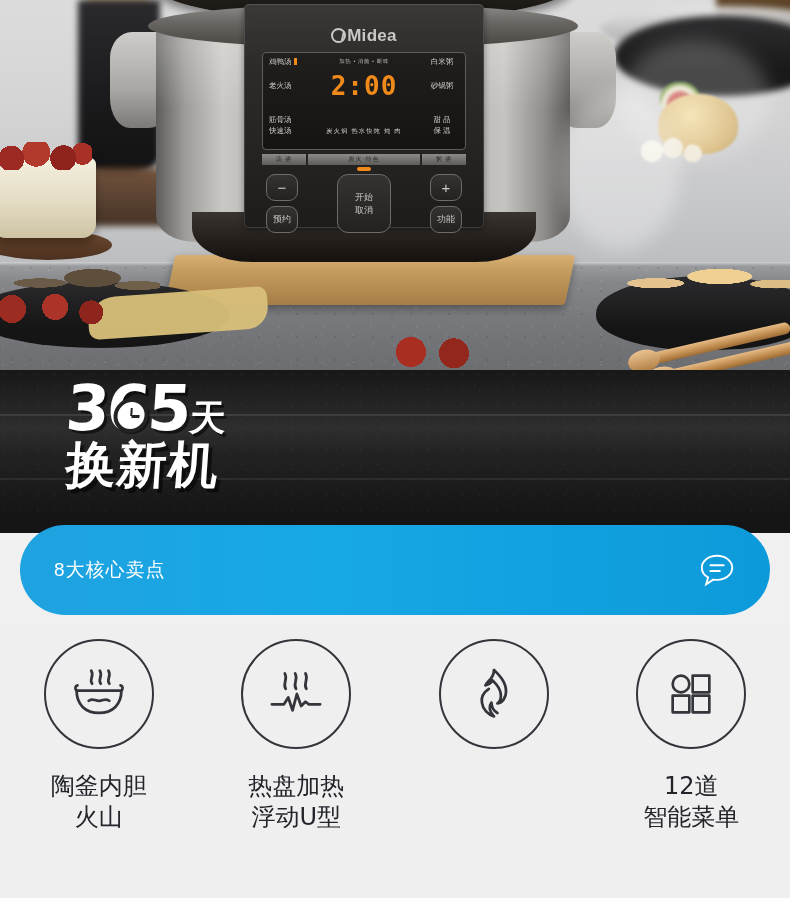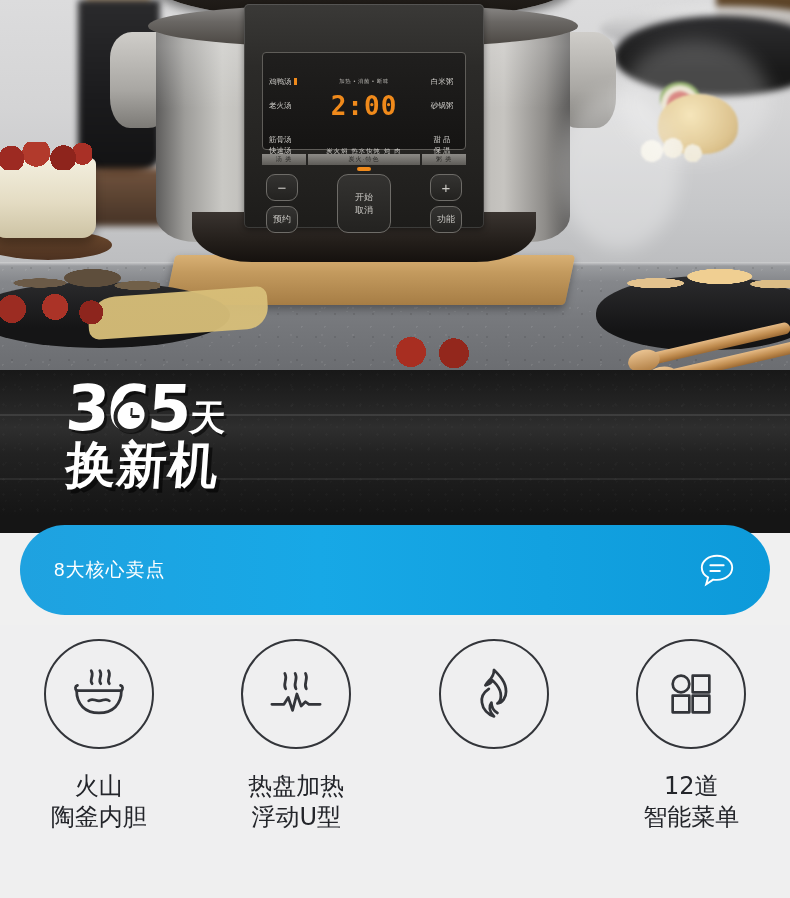--- a/index.html
+++ b/index.html
@@ -77,21 +77,21 @@
   .brand { position:absolute; left:0; width:100%; top:22px; text-align:center;
      color:#c9c8c6; font-size:17px; font-weight:700; letter-spacing:.3px; }
   .brand .mark { display:inline-block; width:15px; height:15px; border:2px solid #c9c8c6;
      border-radius:50%; position:relative; vertical-align:-2px; margin-right:1px; }
   .brand .mark:after { content:""; position:absolute; left:4px; top:1px; width:5px; height:9px;
      border-right:2px solid #c9c8c6; transform:skewX(-12deg); }
 
   .lcd { position:absolute; left:18px; top:48px; width:204px; height:98px;
      background:linear-gradient(180deg,#201f1e 0%,#151413 100%);
      border:1px solid #5f5d59; border-radius:4px; padding:5px 6px; }
-  .lcd-row { display:flex; align-items:center; justify-content:space-between;margin-top:20px; }
+  .lcd-row { display:flex; align-items:center; justify-content:space-between; }
   .lcd-col { width:34px; color:#cfcdc9; font-size:7.5px; line-height:1.05; }
   .lcd-col.r { text-align:center; }
   .lcd-mid { flex:1; text-align:center; }
   .lcd-top { font-size:5.4px; color:#aeaca8; letter-spacing:.6px; }
   .amber-dot { display:inline-block; width:3px; height:7px; background:#f08a1b; vertical-align:-1px; margin-left:2px; }
   .bars { display:flex; align-items:flex-end; justify-content:center; gap:1px; height:20px; margin-top:2px; }
   .bars i { display:block; width:3px; background:#b9b7b3; }
   .time { color:#f08a1b; font-size:26px; font-weight:700; letter-spacing:1px;
      font-family:"DejaVu Sans Mono","Liberation Mono",monospace; line-height:1; }
   .lcd-bot { font-size:6.2px; color:#cfcdc9; letter-spacing:1.2px; }
@@ -223,20 +223,23 @@
       <div class="handle-l"></div>
       <div class="handle-r"></div>
       <div class="body">
         <div class="body-sheen"></div>
       </div>
       <div class="base-dark"></div>
       <div class="lid"></div>
       <div class="lid-ring"></div>
 
       <div class="panel">
+        <div class="brand">
+          <span class="mark"></span><span>Midea</span>
+        </div>
 
         <div class="lcd">
           <div class="lcd-row">
             <div class="lcd-col"><span>鸡鸭汤</span><span class="amber-dot"></span></div>
             <div class="lcd-mid lcd-top">
               <span>加热</span> •
               <span>消菌</span> •
               <span>断味</span>
             </div>
             <div class="lcd-col r">白米粥</div>
@@ -338,22 +341,22 @@
           <path d="M10 32 L62 32 C62 48 52 58 36 58 C20 58 10 48 10 32 Z"></path>
           <path d="M10 32 C8 30 8 27 11 26"></path>
           <path d="M62 32 C64 30 64 27 61 26"></path>
           <path d="M24 44 C28 40 31 44 36 44 C41 44 44 40 48 44"></path>
           <path d="M28 24 C24 19 31 15 27 9"></path>
           <path d="M38 24 C34 19 41 15 37 9"></path>
           <path d="M48 24 C44 19 51 15 47 9"></path>
         </svg>
       </div>
       <div class="feat-label">
+        <div>陶釜内胆</div>
         <div>火山</div>
-        <div>陶釜内胆</div>
       </div>
     </div>
 
     <div class="feat">
       <div class="feat-circle">
         <svg viewBox="0 0 72 72" width="62" height="62" fill="none" stroke="#33353a" stroke-width="3.2" stroke-linecap="round" stroke-linejoin="round">
           <path d="M24 30 C20 24 27 19 23 12"></path>
           <path d="M36 30 C32 24 39 19 35 12"></path>
           <path d="M48 30 C44 24 51 19 47 12"></path>
           <path d="M8 48 L22 48 L27 40 L32 55 L37 36 L42 50 L47 45 L51 48 L64 48"></path>

